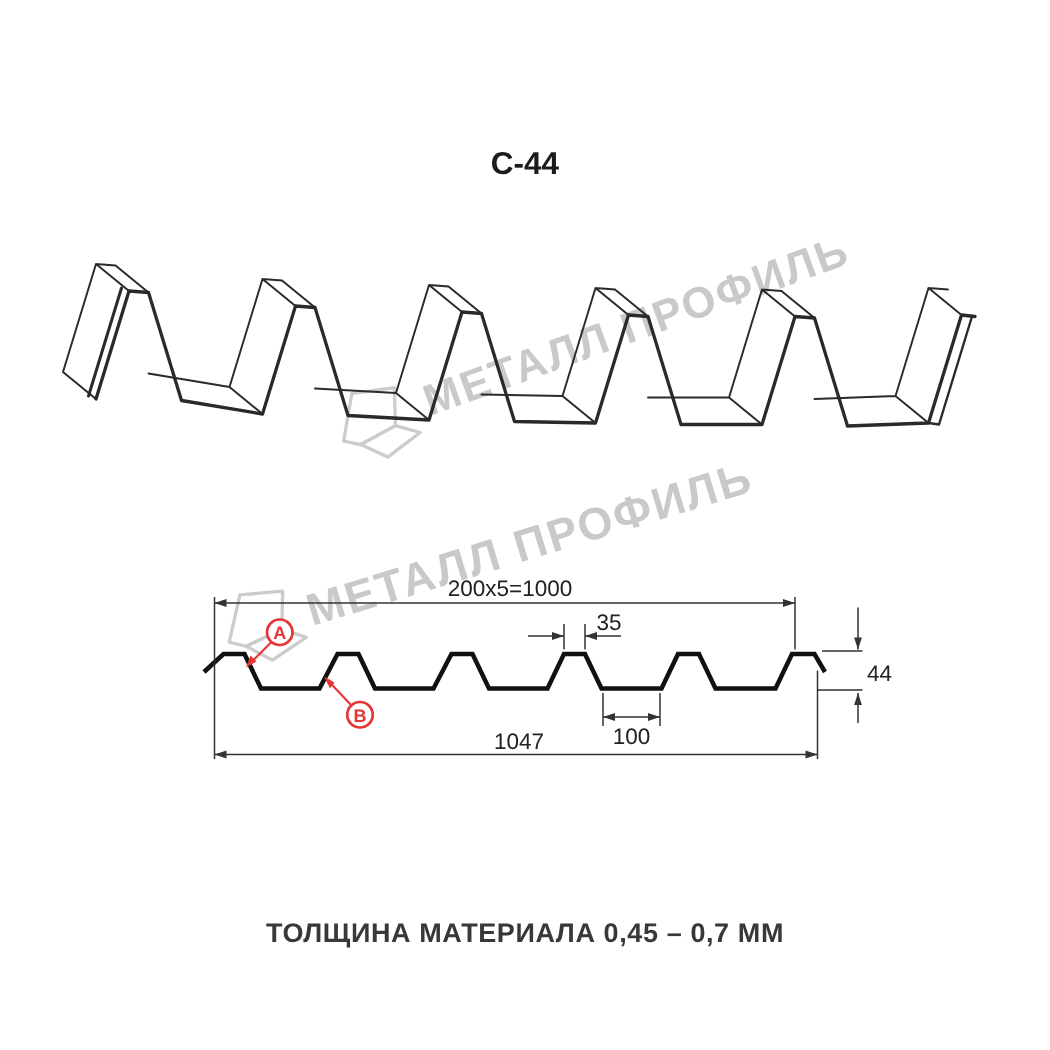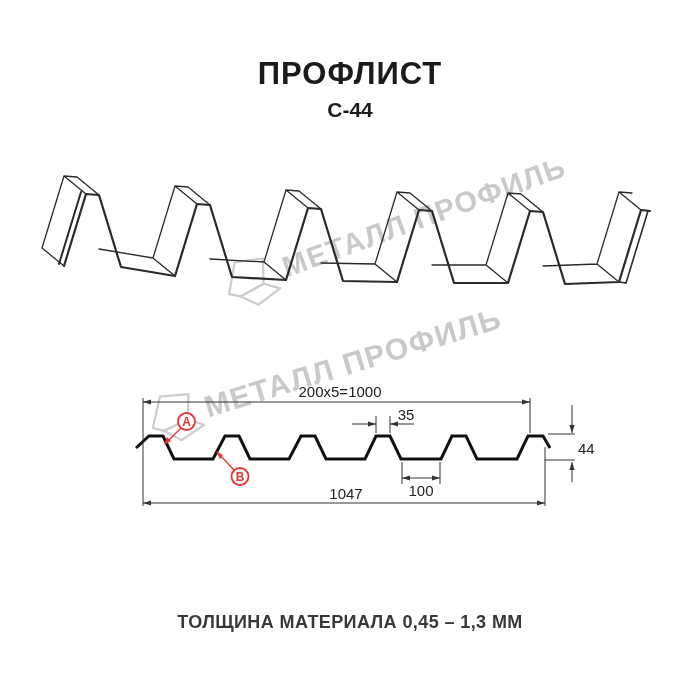--- a/index.html
+++ b/index.html
@@ -22,21 +22,20 @@
   svg{position:absolute;left:0;top:0;}
   .dimtxt{font-family:"Liberation Sans",sans-serif;font-size:15px;fill:#222222;}
   .callout{font-family:"Liberation Sans",sans-serif;font-size:12px;font-weight:bold;fill:#e53535;}
   .wmtext{font-family:"Liberation Sans",sans-serif;font-weight:bold;fill:#c9c9c9;letter-spacing:1.5px;}
 </style>
 </head>
 <body>
 
 <div id="stage">
 
-  <div class="title">ПРОФЛИСТ</div>
   <div class="subtitle">С-44</div>
 
   <svg width="700" height="700" viewBox="0 0 700 700">
 
     <g transform="translate(232,308) rotate(-20)">
       <g stroke="#cccccc" stroke-width="2.2" fill="none" stroke-linejoin="round">
         <path d="M2,-14 L18,-42 L46,-36 L38,-12 L12,-8 Z"></path>
         <path d="M12,-8 L38,-12 L52,-2 L26,6 Z"></path>
       </g>
       <text class="wmtext" x="62" y="-10" font-size="29">МЕТАЛЛ ПРОФИЛЬ</text>
@@ -111,14 +110,14 @@
       </g>
       <g>
         <line x1="234" y1="470" x2="218" y2="453" stroke="#e53535" stroke-width="1.4"></line>
         <polygon points="216,451 223,455 220,459" fill="#e53535"></polygon>
         <circle cx="240" cy="476.5" r="8.5" fill="#ffffff" stroke="#e53535" stroke-width="1.8"></circle>
         <text class="callout" x="240" y="481" text-anchor="middle">В</text>
       </g>
     </g>
   </svg>
 
-  <div class="footer">ТОЛЩИНА МАТЕРИАЛА 0,45 – 1,3 ММ</div>
+  <div class="footer">ТОЛЩИНА МАТЕРИАЛА 0,45 – 0,7 ММ</div>
 </div>
 
 </body></html>

